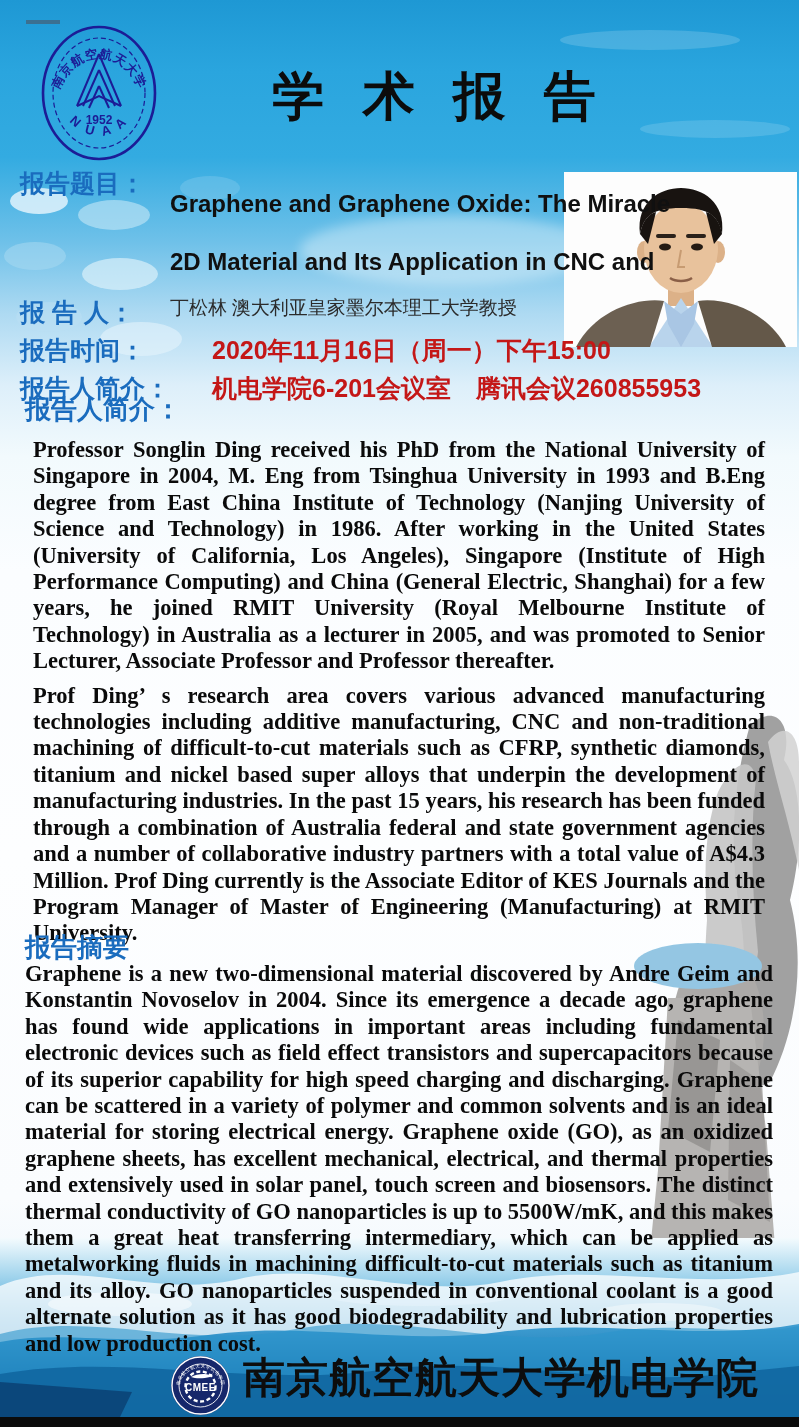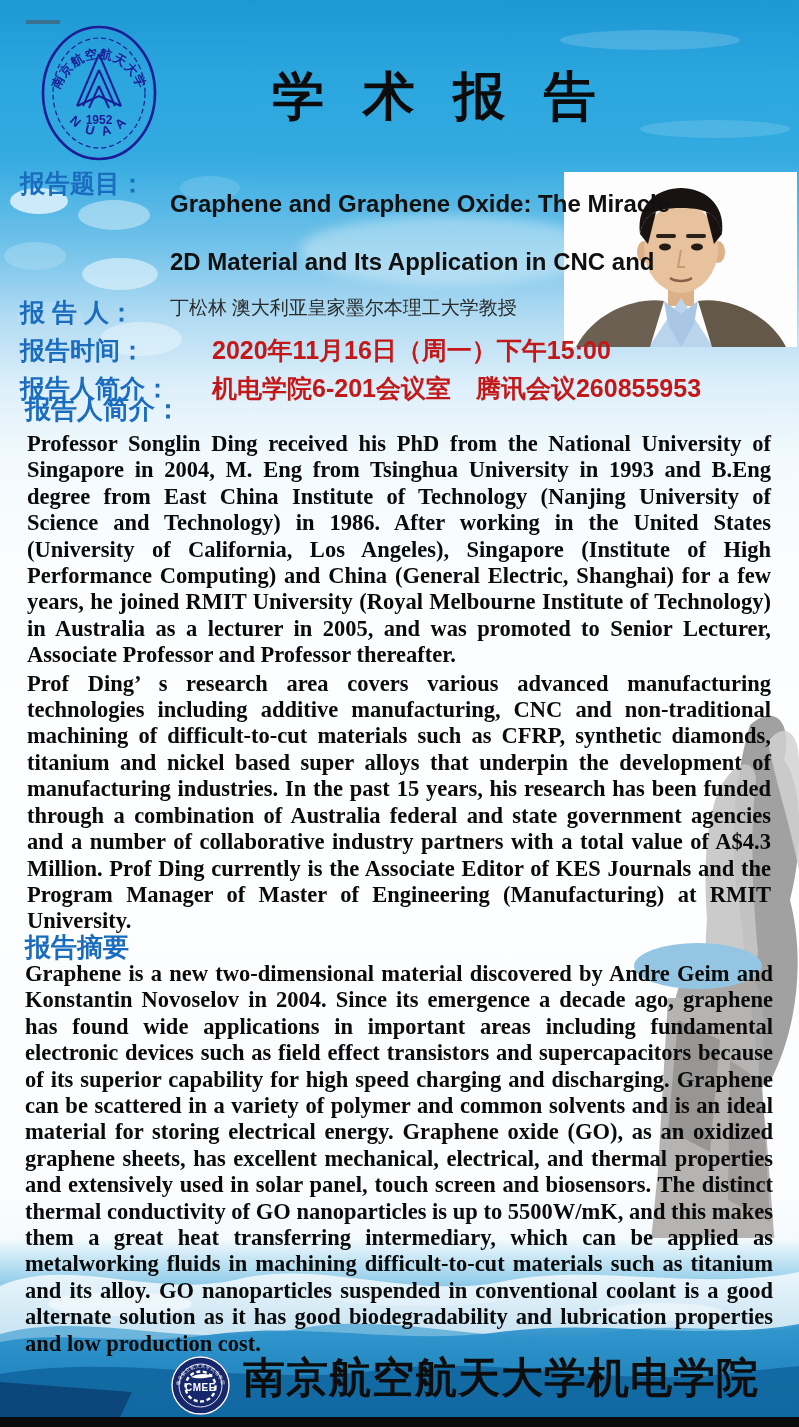--- a/index.html
+++ b/index.html
@@ -36,21 +36,21 @@
   .section-head{position:absolute;left:25px;z-index:6;font-size:26px;font-weight:bold;color:#1a6cbe;}
   .bio-head{top:392px;}
   .abs-head{top:930px;}
   .bodytext{
     position:absolute;left:25px;width:748px;z-index:6;
     font-family:"Liberation Serif","DejaVu Serif",serif;font-weight:bold;
     font-size:22.5px;line-height:26.4px;color:#0a0a0a;
     text-align:justify;
   }
   .bio-text{top:429px;}
-  .bio-text p{margin:2px;}
+  .bio-text p{margin:8px;}
   .abs-text{top:961px;}
   
   .photo{left:564px;top:172px;width:233px;height:175px;z-index:5;background:#fdfdfd;}
   
   .sculpture{left:600px;top:700px;width:199px;height:612px;z-index:1;opacity:.95;}
   
   .water{left:0;top:1238px;width:799px;height:179px;z-index:2;}
   .footer-badge{left:170px;top:1355px;width:61px;height:61px;z-index:6;}
   .footer-name{
     position:absolute;left:243px;top:1350px;z-index:6;font-size:42px;font-weight:bold;

